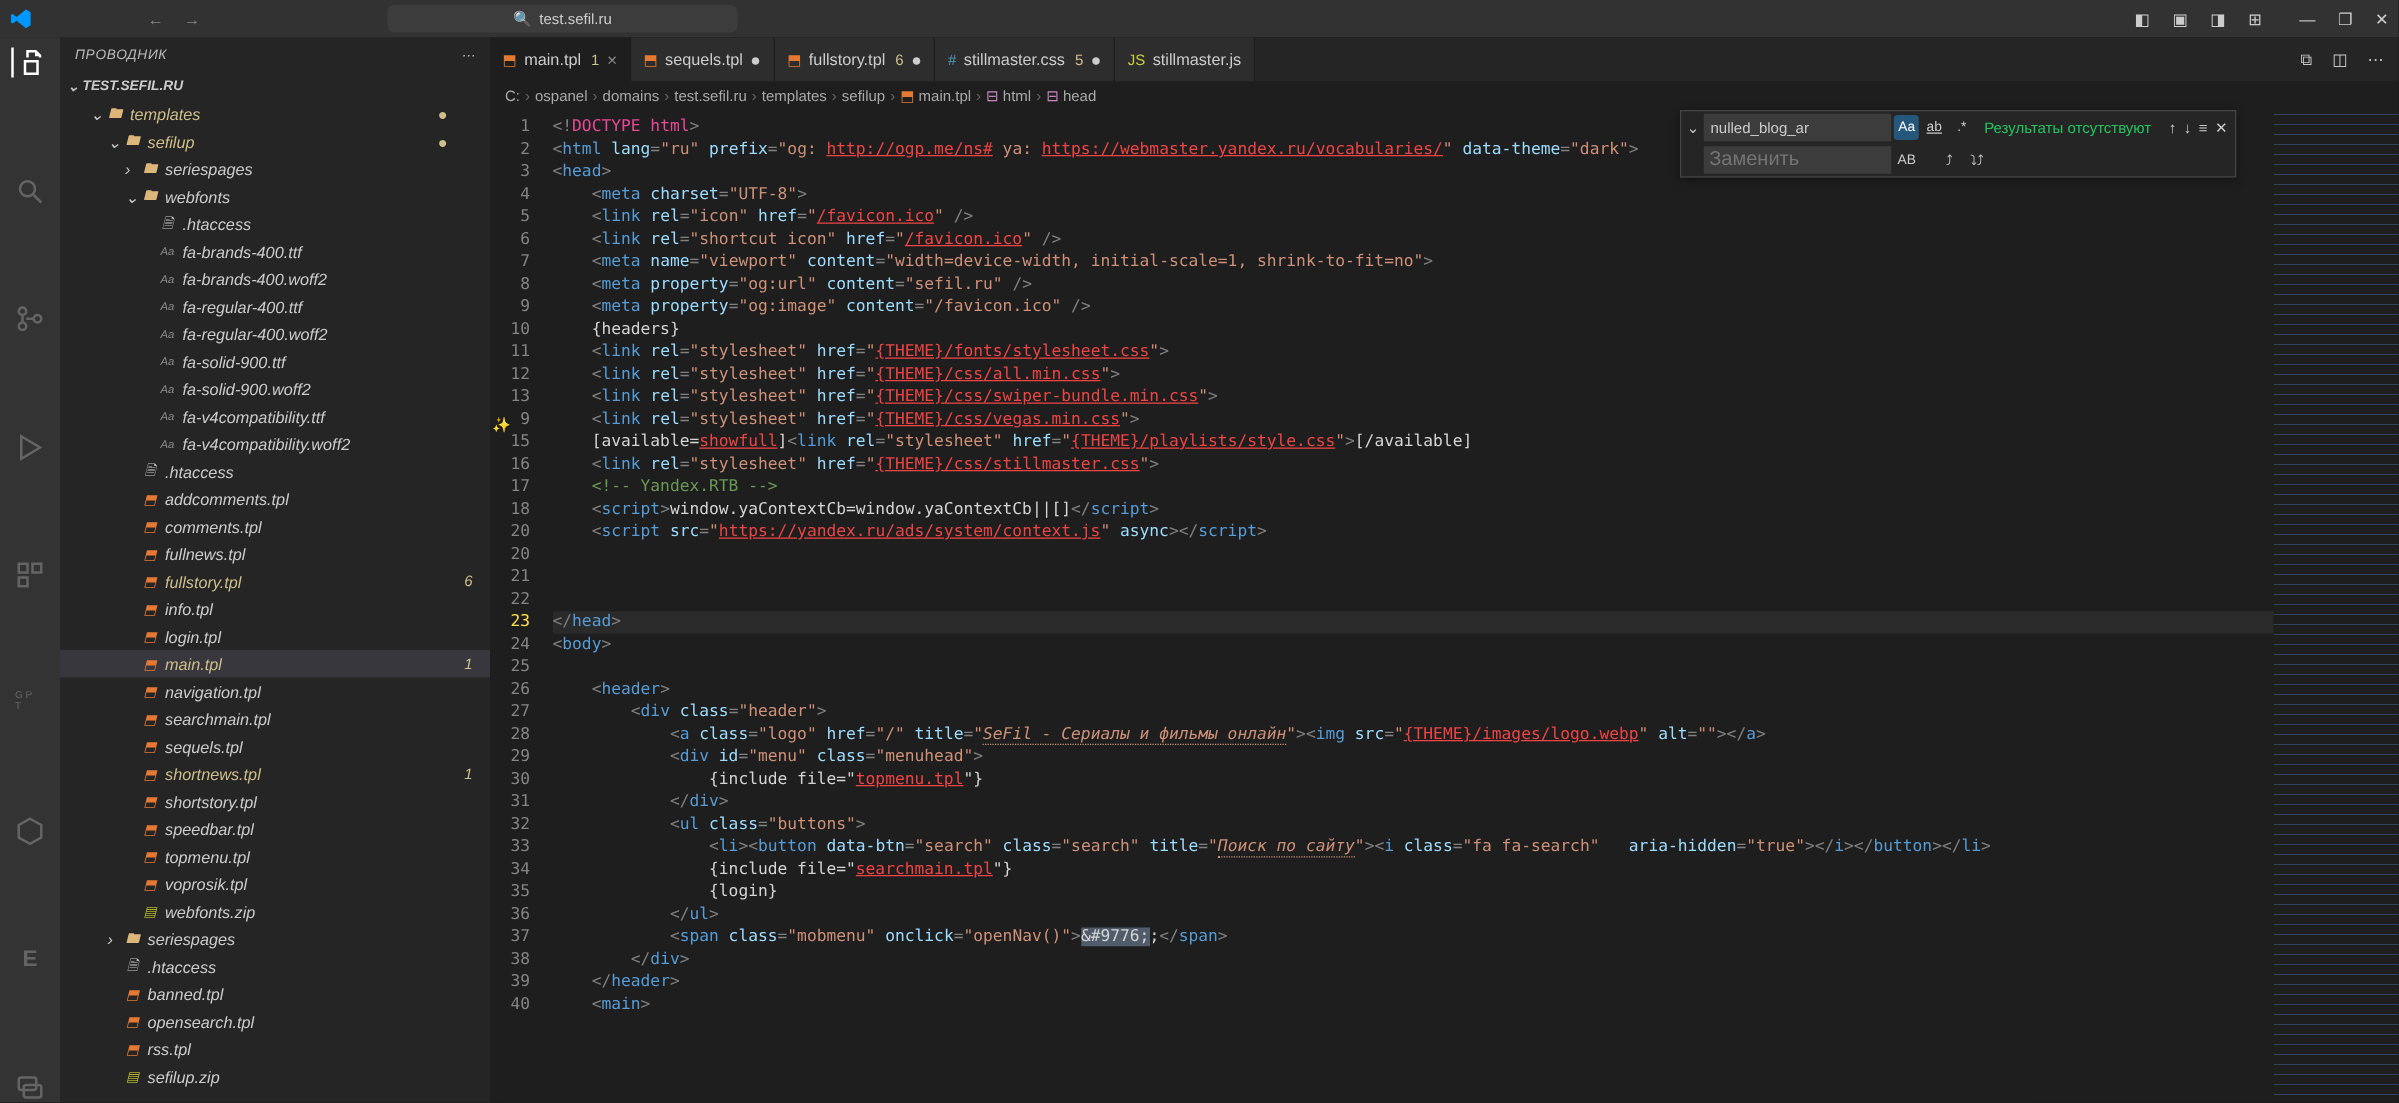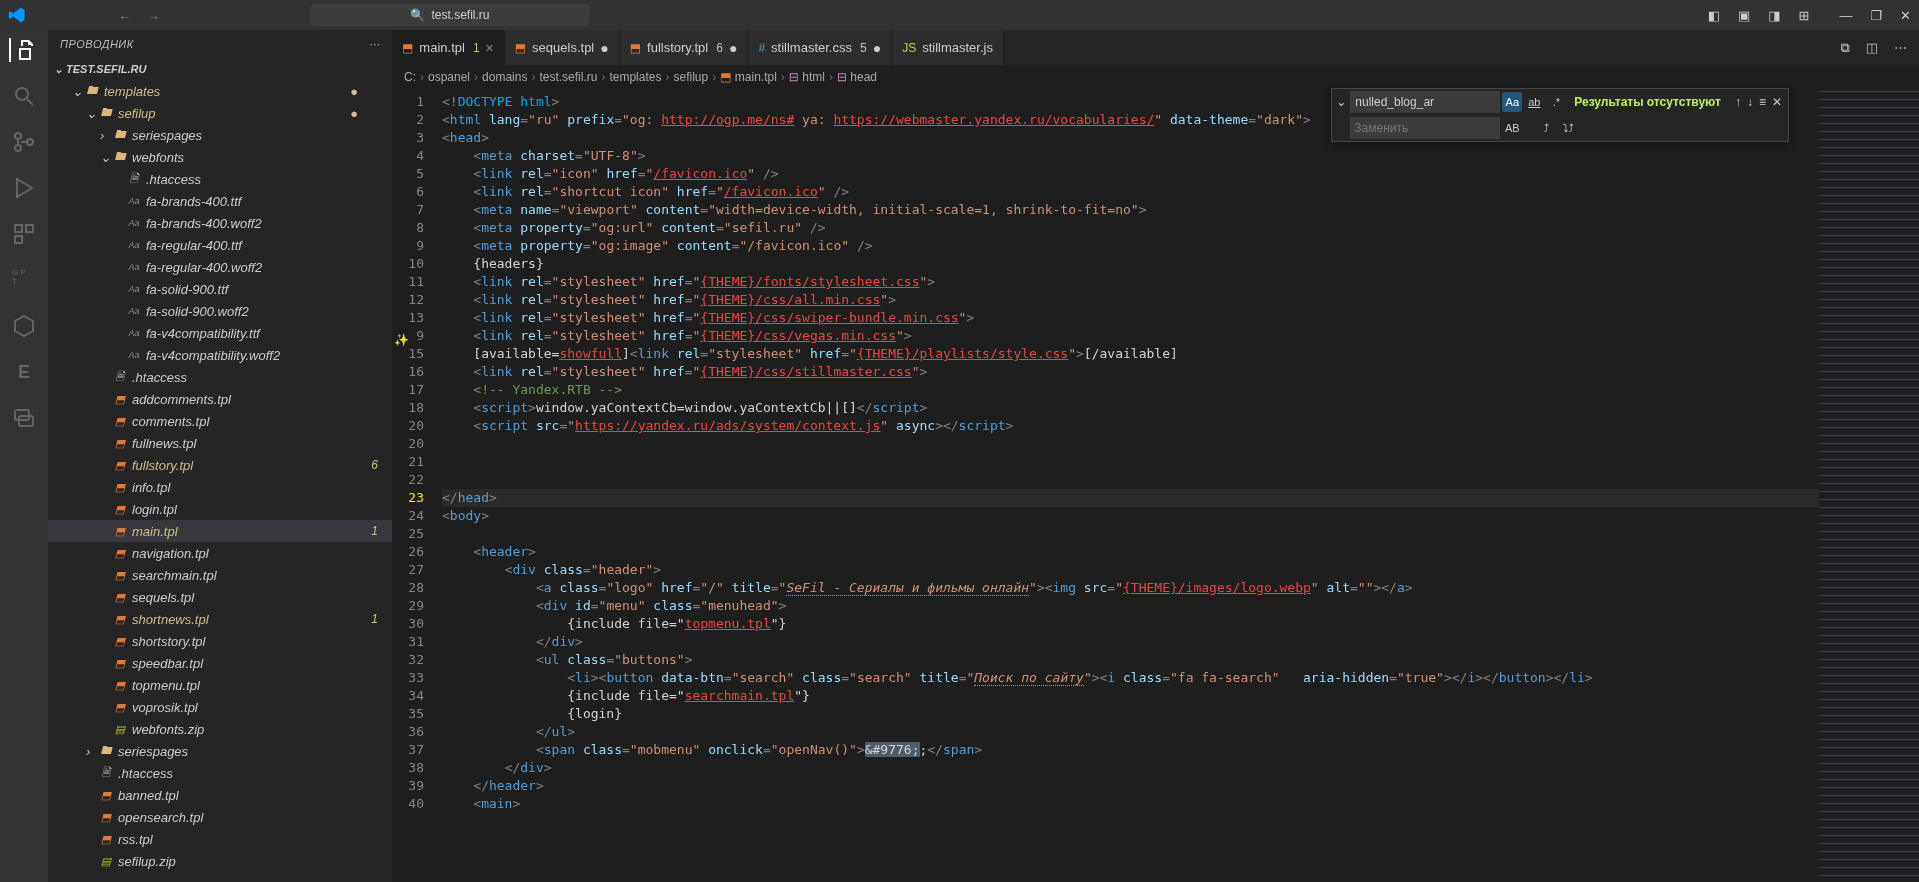--- a/index.html
+++ b/index.html
@@ -39,20 +39,21 @@
 .win-controls { display: flex; gap: 18px; margin-left: 12px; }
 .main { display: flex; height: calc(100% - 30px); }
 .activitybar {
   width: 48px;
   background: #333333;
   display: flex;
   flex-direction: column;
   align-items: center;
   padding-top: 8px;
   gap: 22px;
+  justify-content: space-between;
 }
 .actico { width: 24px; height: 24px; opacity: 0.6; cursor: pointer; }
 .actico.active { opacity: 1; border-left: 2px solid #fff; padding-left: 4px; margin-left: -6px;}
 .sidebar { width: 344px; background: #252526; display: flex; flex-direction: column; font-style: italic; }
 .sidebar-header {
   height: 28px;
   display: flex;
   align-items: center;
   justify-content: space-between;
   padding: 0 12px;
@@ -143,21 +144,21 @@
   overflow: hidden;
 }
 .curline { background: #2a2a2a; display: inline-block; width: 100%;}
 .t-tag { color: #569cd6; }
 .t-attr { color: #9cdcfe; }
 .t-str { color: #ce9178; }
 .t-link { color: #ef4444; text-decoration: underline; }
 .t-punc { color: #808080; }
 .t-cmnt { color: #6a9955; }
 .t-dt { color: #808080; }
-.t-dtn { color: #0ea5e9; }
+.t-dtn { color: #ec4899; }
 .t-txt { color: #d4d4d4; }
 .t-tpl { color: #d4d4d4; }
 .t-hl { background: #515c6a; }
 .t-wl { border-bottom: 1px dotted #ce9178; font-style: italic; }
 .minimap {
   width: 100px;
   background: #1e1e1e;
   opacity: 0.6;
   background-image: repeating-linear-gradient(#1e1e1e 0, #1e1e1e 2px, #3a5a8a 2px, #3a5a8a 3px, #1e1e1e 3px, #1e1e1e 8px);
 }
@@ -179,32 +180,32 @@
   width: 150px;
   background: #3c3c3c;
   border: 1px solid transparent;
   color: #ccc;
   padding: 2px 4px;
   height: 22px;
   font-size: 12px;
 }
 .find-opt { width: 20px; height: 20px; display:flex; align-items:center; justify-content:center; cursor:pointer; font-size: 11px; margin-left: 2px;}
 .find-opt.active { background: #245779; border-radius: 3px; color: #fff; }
-.find-status { color: #bef264; margin: 0 8px; font-size: 12px; font-weight: bold; }
+.find-status { color: #22c55e; margin: 0 8px; font-size: 12px; }
 .find-nav { display: flex; gap: 6px; padding: 0 6px;}
 .replace-row { display: flex; align-items: center; height: 26px; }
 .replace-input {
   width: 150px;
   background: #3c3c3c;
   border: none;
   color: #888;
   padding: 2px 4px;
   margin-left: 18px;
   height: 22px;
-  font-size: 12px;
+  font-size: 16px;
 }
 .copilot {
   position: absolute;
   left: 2px;
   top: 244px;
   color: #888;
   font-size: 12px;
 }
 svg { display: block; }
 </style>

